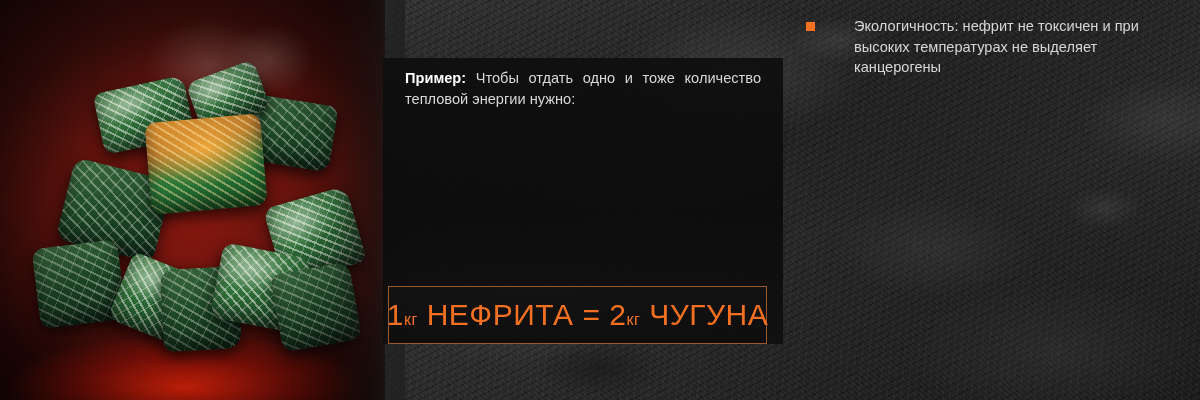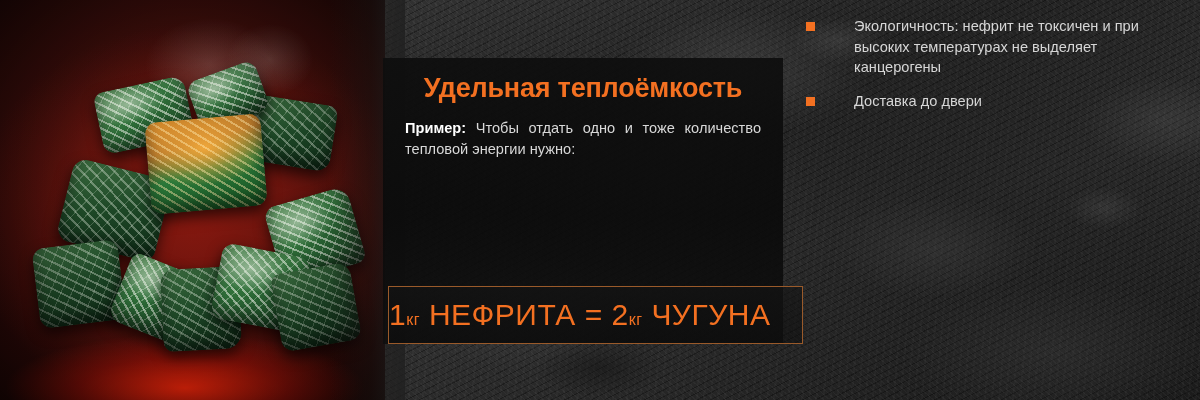--- a/index.html
+++ b/index.html
@@ -144,27 +144,28 @@
   .panel-para b {
     color: #ffffff;
     font-weight: bold;
   }
 
   
   .formula-box {
     position: absolute;
     left: 388px;
     top: 286px;
-    width: 415px;
+    width: 379px;
     height: 58px;
     box-sizing: border-box;
     border: 1px solid #9a5a2a;
     background: linear-gradient(180deg, rgba(20,20,20,0.62) 0%, rgba(12,12,12,0.55) 100%);
     display: flex;
     align-items: center;
+    justify-content: center;
   }
   .formula-text {
     color: #F37021;
     font-size: 30px;
     font-weight: normal;
     letter-spacing: 0.5px;
     white-space: nowrap;
   }
   .formula-text .unit {
     font-size: 16px;
@@ -219,34 +220,29 @@
       <div class="rock dark" style="left:276px; top:268px; width:80px; height:78px; transform:rotate(-10deg); border-radius:10px 14px 12px 12px;"></div>
       <div class="rock" style="left:192px; top:70px; width:72px; height:52px; transform:rotate(-20deg); border-radius:12px;"></div>
     </div>
     <div class="smoke" style="left:120px; top:0px; width:180px; height:130px;"></div>
     <div class="smoke" style="left:210px; top:10px; width:120px; height:100px;"></div>
     <div class="photo-vignette"></div>
   </div>
   <div class="photo-edge-fade"></div>
 
   <div class="info-panel">
-    <div class="panel-title">Удельная теплоёмкость</div>
 
 
     <p class="panel-para"><b>Пример:</b><span> Чтобы отдать одно и тоже количество тепловой энергии нужно:</span></p>
   </div>
 
   <div class="formula-box">
     <div class="formula-text"><span>1</span><span class="unit">кг</span>&nbsp;<span>НЕФРИТА</span>&nbsp;<span>=</span>&nbsp;<span>2</span><span class="unit">кг</span>&nbsp;<span>ЧУГУНА</span></div>
   </div>
 
   <div class="bullets">
     <div class="bullet-row">
       <span class="bullet-marker"></span>
       <span class="bullet-text">Экологичность: нефрит не токсичен и при высоких температурах не выделяет канцерогены</span>
     </div>
-    <div class="bullet-row">
-      <span class="bullet-marker"></span>
-      <span class="bullet-text">Доставка до двери</span>
-    </div>
   </div>
 
 </div>
 
 </body></html>

